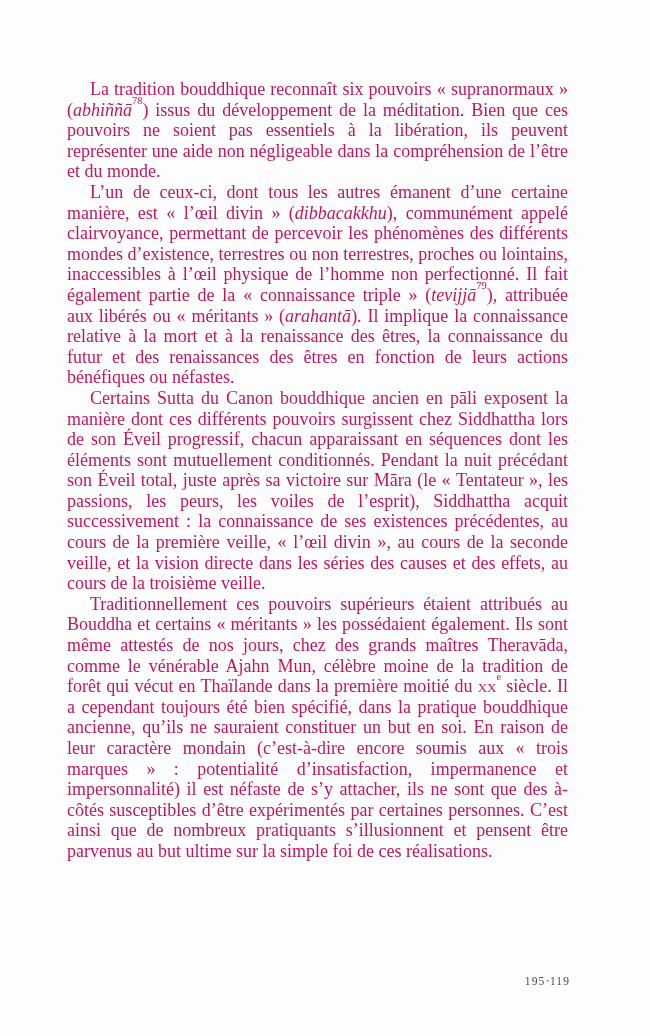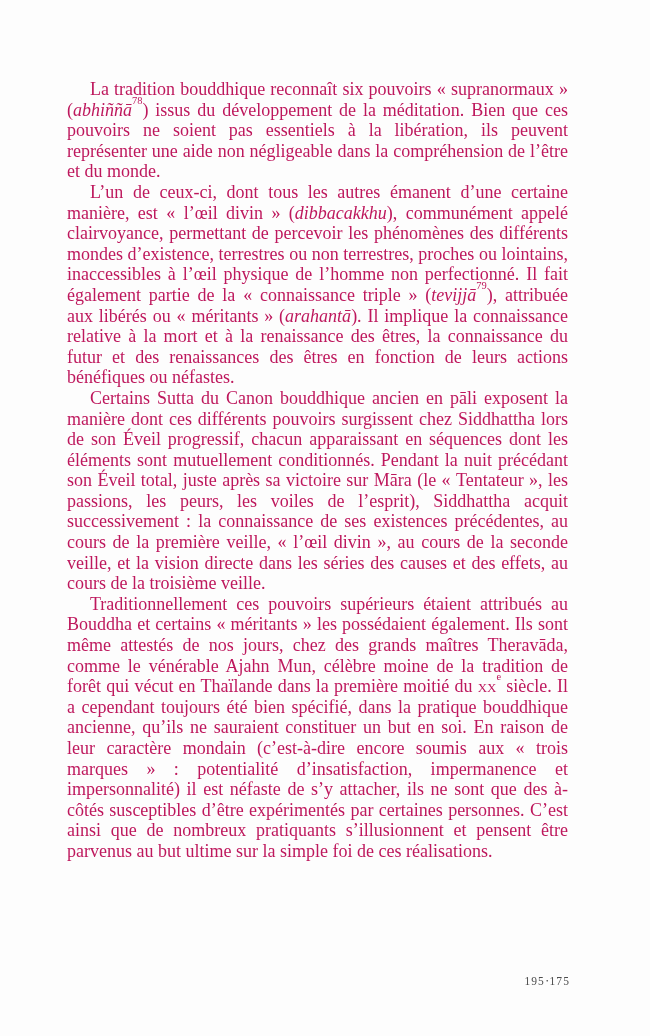--- a/index.html
+++ b/index.html
@@ -55,15 +55,15 @@
 <body>
 
 <div class="page" style="background: rgb(253, 253, 253);">
   <div class="text-block" style="color: #be185d;">
       <p><span class="">La tradition bouddhique reconnaît six pouvoirs «&nbsp;supranormaux&nbsp;» (</span><span class="it">abhiññā</span><sup class="fnref">78</sup><span class="">) issus du développement de la méditation. Bien que ces pouvoirs ne soient pas essentiels à la libération, ils peuvent représenter une aide non négligeable dans la compréhension de l’être et du monde.</span></p>
       <p><span class="">L’un de ceux-ci, dont tous les autres émanent d’une certaine manière, est «&nbsp;l’œil divin&nbsp;» (</span><span class="it">dibbacakkhu</span><span class="">), communément appelé clairvoyance, permettant de percevoir les phénomènes des différents mondes d’existence, terrestres ou non terrestres, proches ou lointains, inaccessibles à l’œil physique de l’homme non perfectionné. Il fait également partie de la «&nbsp;connaissance triple&nbsp;» (</span><span class="it">tevijjā</span><sup class="fnref">79</sup><span class="">), attribuée aux libérés ou «&nbsp;méritants&nbsp;» (</span><span class="it">arahantā</span><span class="">). Il implique la connaissance relative à la mort et à la renaissance des êtres, la connaissance du futur et des renaissances des êtres en fonction de leurs actions bénéfiques ou néfastes.</span></p>
       <p><span class="">Certains Sutta du Canon bouddhique ancien en pāli exposent la manière dont ces différents pouvoirs surgissent chez Siddhattha lors de son Éveil progressif, chacun apparaissant en séquences dont les éléments sont mutuellement conditionnés. Pendant la nuit précédant son Éveil total, juste après sa victoire sur Māra (le «&nbsp;Tentateur&nbsp;», les passions, les peurs, les voiles de l’esprit), Siddhattha acquit successivement&nbsp;: la connaissance de ses existences précédentes, au cours de la première veille, «&nbsp;l’œil divin&nbsp;», au cours de la seconde veille, et la vision directe dans les séries des causes et des effets, au cours de la troisième veille.</span></p>
       <p><span class="">Traditionnellement ces pouvoirs supérieurs étaient attribués au Bouddha et certains «&nbsp;méritants&nbsp;» les possédaient également. Ils sont même attestés de nos jours, chez des grands maîtres Theravāda, comme le vénérable Ajahn Mun, célèbre moine de la tradition de forêt qui vécut en Thaïlande dans la première moitié du </span><span class="sc">xx</span><sup class="fnref">e</sup><span class=""> siècle. Il a cependant toujours été bien spécifié, dans la pratique bouddhique ancienne, qu’ils ne sauraient constituer un but en soi. En raison de leur caractère mondain (c’est-à-dire encore soumis aux «&nbsp;trois marques&nbsp;»&nbsp;: potentialité d’insatisfaction, impermanence et impersonnalité) il est néfaste de s’y attacher, ils ne sont que des à-côtés susceptibles d’être expérimentés par certaines personnes. C’est ainsi que de nombreux pratiquants s’illusionnent et pensent être parvenus au but ultime sur la simple foi de ces réalisations.</span></p>
     </div>
   <div class="folio">
-    <span>195</span><span class="sep">•</span><span>175</span>
+    <span>195</span><span class="sep">•</span><span>119</span>
   </div>
 </div>
 
 </body></html>

